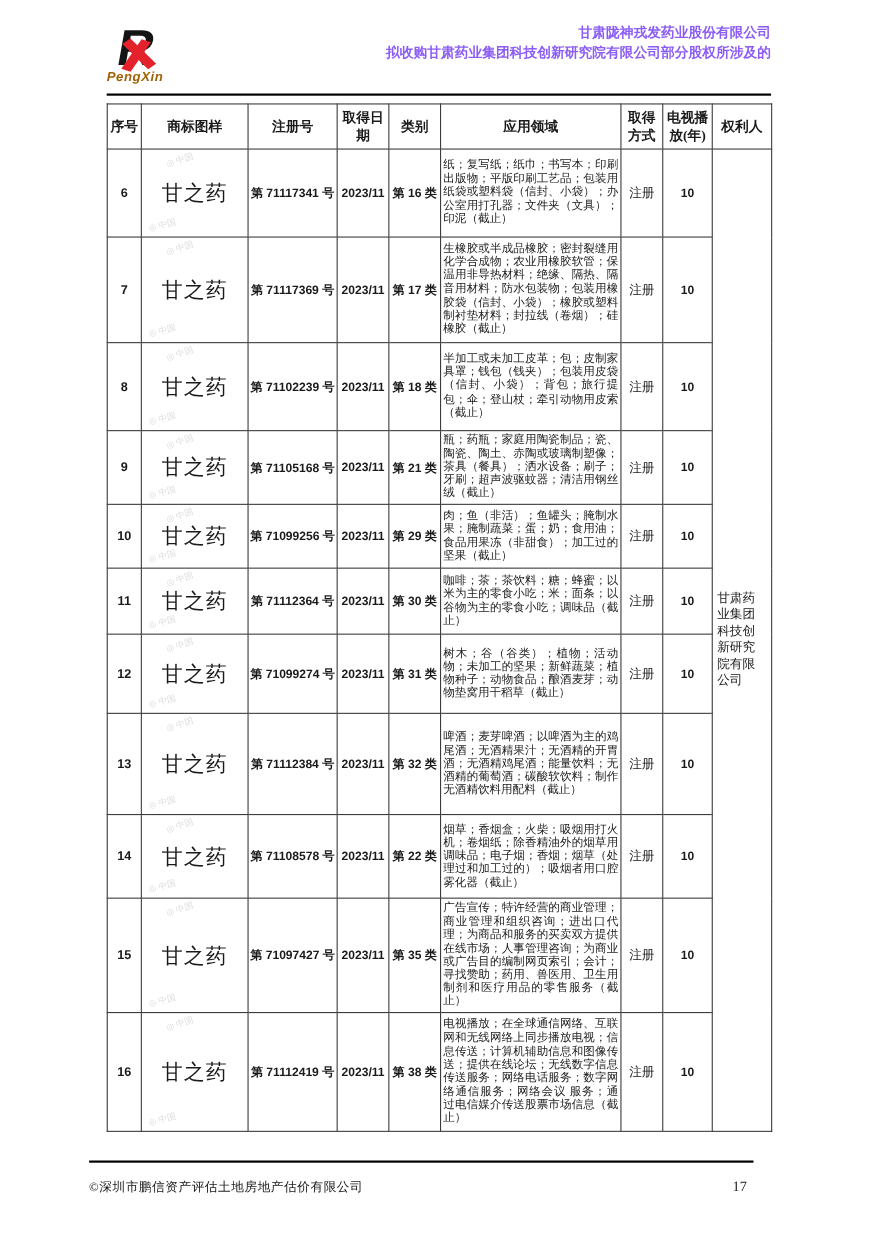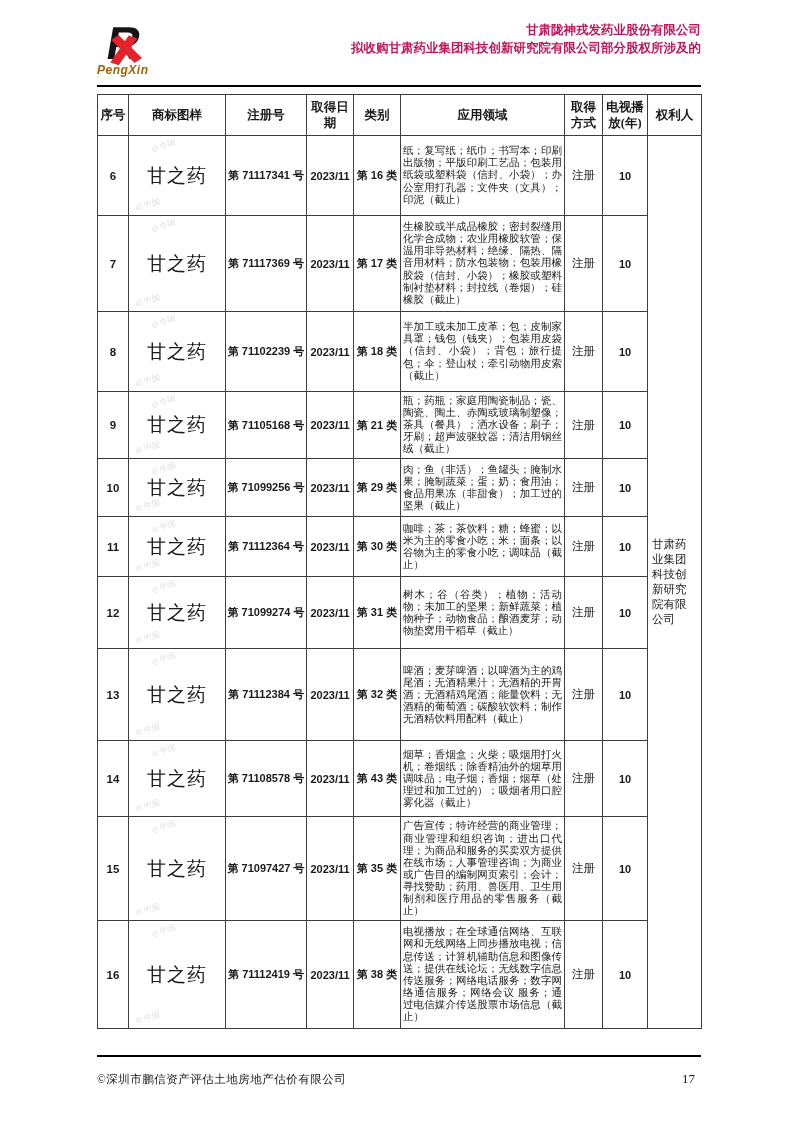--- a/index.html
+++ b/index.html
@@ -5,40 +5,40 @@
   * { margin:0; padding:0; box-sizing:border-box; }
   body { background:#888; font-family:"Liberation Serif","DejaVu Serif",serif; }
   .page { position:relative; width:793px; height:1122px; background:#ffffff; margin:0 auto; overflow:hidden; color:#1a1a1a; }
   .content { position:absolute; left:97px; top:20px; width:604px; }
 
   
   .hdr { display:flex; align-items:flex-start; padding-bottom:8px; border-bottom:2px solid #000; }
   .logo-box { width:90px; padding-top:2px; }
   .logo-svg { display:block; }
   .logo-word { font-family:"Liberation Sans","DejaVu Sans",sans-serif; font-style:italic; font-weight:bold; font-size:12px; color:#a16207; letter-spacing:.5px; margin-top:-3px; }
-  .hdr-lines { margin-left:auto; text-align:right; font-size:12.5px; font-weight:600; line-height:17.5px; color:#be185d; padding-top:2px; }
+  .hdr-lines { margin-left:auto; text-align:right; font-size:12.5px; font-weight:600; line-height:17.5px; color:#8b5cf6; padding-top:2px; }
 
   
   table.tm { border-collapse:collapse; table-layout:fixed; width:604px; margin-top:7px; }
   .tm th, .tm td { border:1px solid #3c3c3c; overflow:hidden; }
   .tm th { font-size:12.5px; font-weight:bold; padding:4px 1px; line-height:16px; text-align:center; }
   .tm td { vertical-align:middle; }
   .no-cell { text-align:center; font-family:"Liberation Sans","DejaVu Sans",sans-serif; font-weight:bold; font-size:11.5px; }
   .mark-cell { position:relative; text-align:center; }
   .mark-text { font-size:19px; font-weight:500; letter-spacing:1px; position:relative; z-index:2; }
   .wm { position:absolute; color:#bfbfbf; opacity:.55; font-size:8px; pointer-events:none; z-index:1; white-space:nowrap; }
   .wm-a { top:4px; left:22px; transform:rotate(-18deg); }
   .wm-b { bottom:5px; left:6px; transform:rotate(-14deg); }
   .reg-cell, .date-cell, .class-cell, .years-cell { text-align:center; font-family:"Liberation Sans","DejaVu Sans",sans-serif; font-weight:bold; font-size:11px; white-space:nowrap;margin-left:32px; }
   .field-cell { font-size:10.5px; line-height:12.1px; padding:3px 2px; text-align:justify; }
   .method-cell { text-align:center; font-size:11.5px;font-family:Liberation Mono, monospace; }
   .holder-cell { font-size:11.5px; line-height:15px; padding:0 4px; text-align:left; vertical-align:middle; }
 
   
-  .footer { position:absolute; left:97px; width:604px; top:1055px; border-top:2px solid #000; padding-top:14px; display:flex; align-items:baseline; }
+  .footer { position:absolute; left:81px; width:604px; top:1055px; border-top:2px solid #000; padding-top:14px; display:flex; align-items:baseline; }
   .copyright { font-size:11.5px; letter-spacing:.5px; }
   .page-num { margin-left:auto; font-size:13px; padding-right:6px; }
 </style>
 </head>
 <body>
 
 <div class="page">
   <div class="content">
 
     <div class="hdr">
@@ -208,21 +208,21 @@
 
       <tr style="height:76px">
         <td class="no-cell">14</td>
         <td class="mark-cell">
           <span class="wm wm-a">◎ 中国</span>
           <span class="wm wm-b">◎ 中国</span>
           <span class="mark-text">甘之药</span>
         </td>
         <td class="reg-cell">第 71108578 号</td>
         <td class="date-cell">2023/11</td>
-        <td class="class-cell">第 43 类</td>
+        <td class="class-cell">第 22 类</td>
         <td class="field-cell">烟草；香烟盒；火柴；吸烟用打火机；卷烟纸；除香精油外的烟草用调味品；电子烟；香烟；烟草（处理过和加工过的）；吸烟者用口腔雾化器（截止）</td>
         <td class="method-cell">注册</td>
         <td class="years-cell">10</td>
       </tr>
 
       <tr style="height:100px">
         <td class="no-cell">15</td>
         <td class="mark-cell">
           <span class="wm wm-a">◎ 中国</span>
           <span class="wm wm-b">◎ 中国</span>

